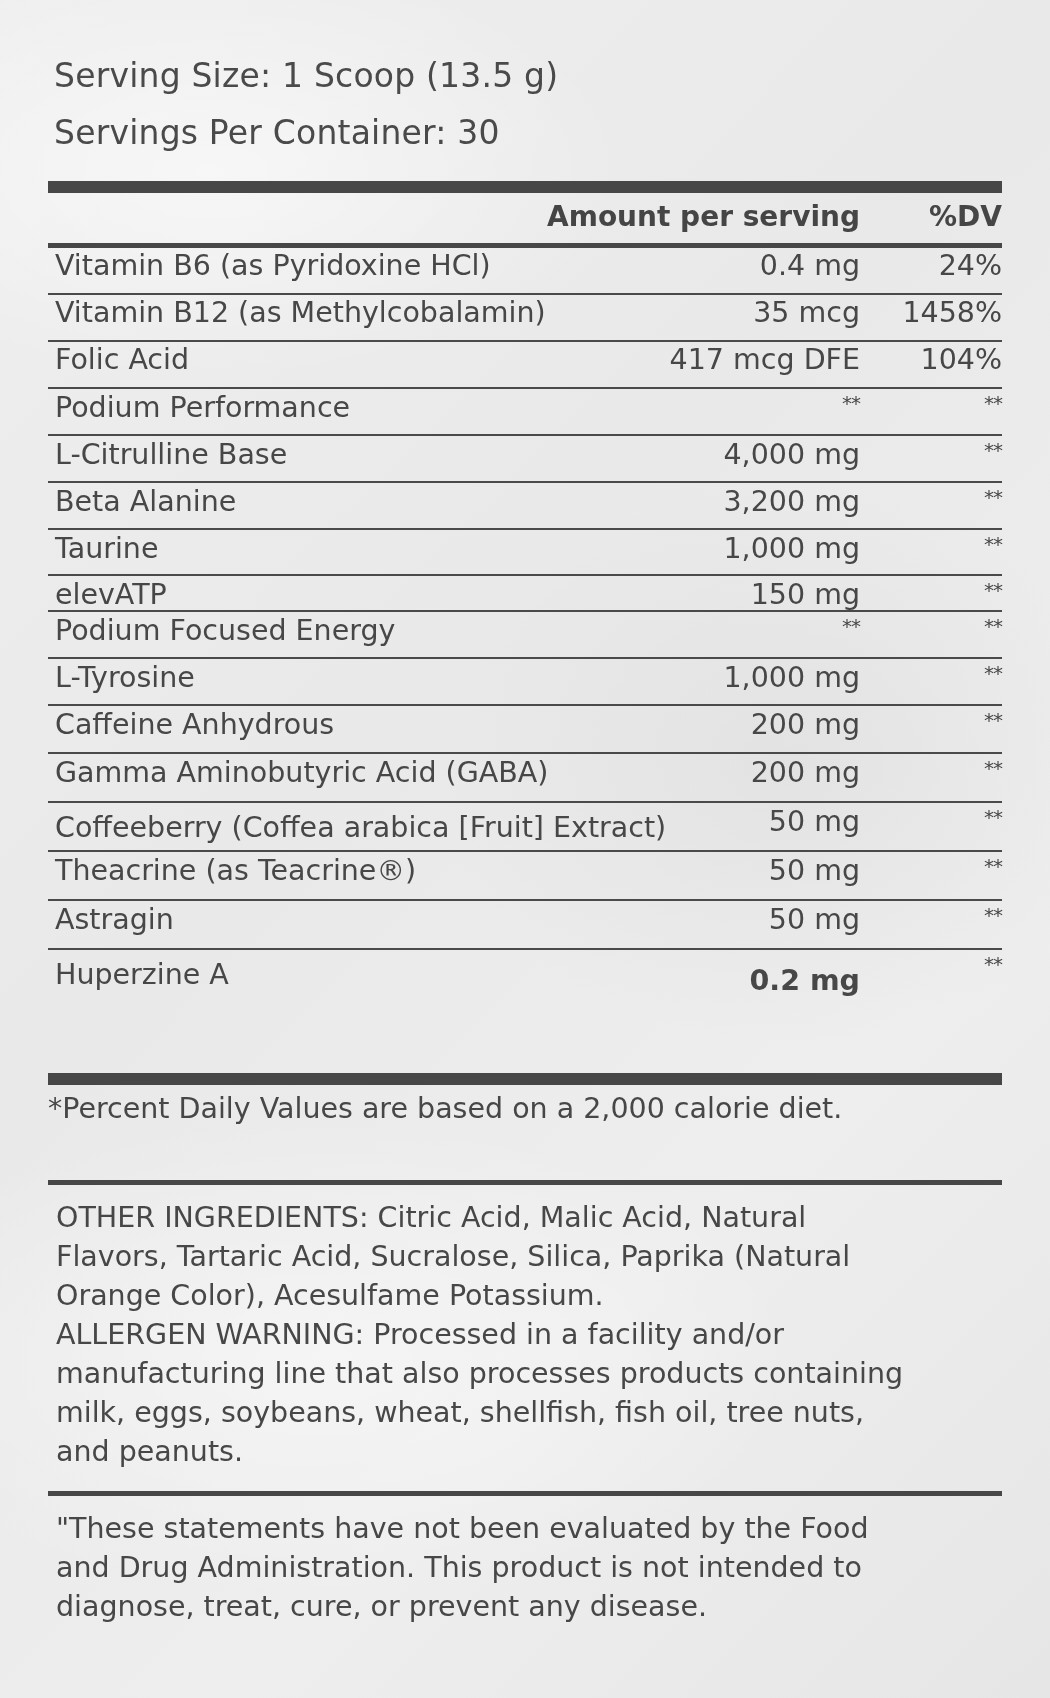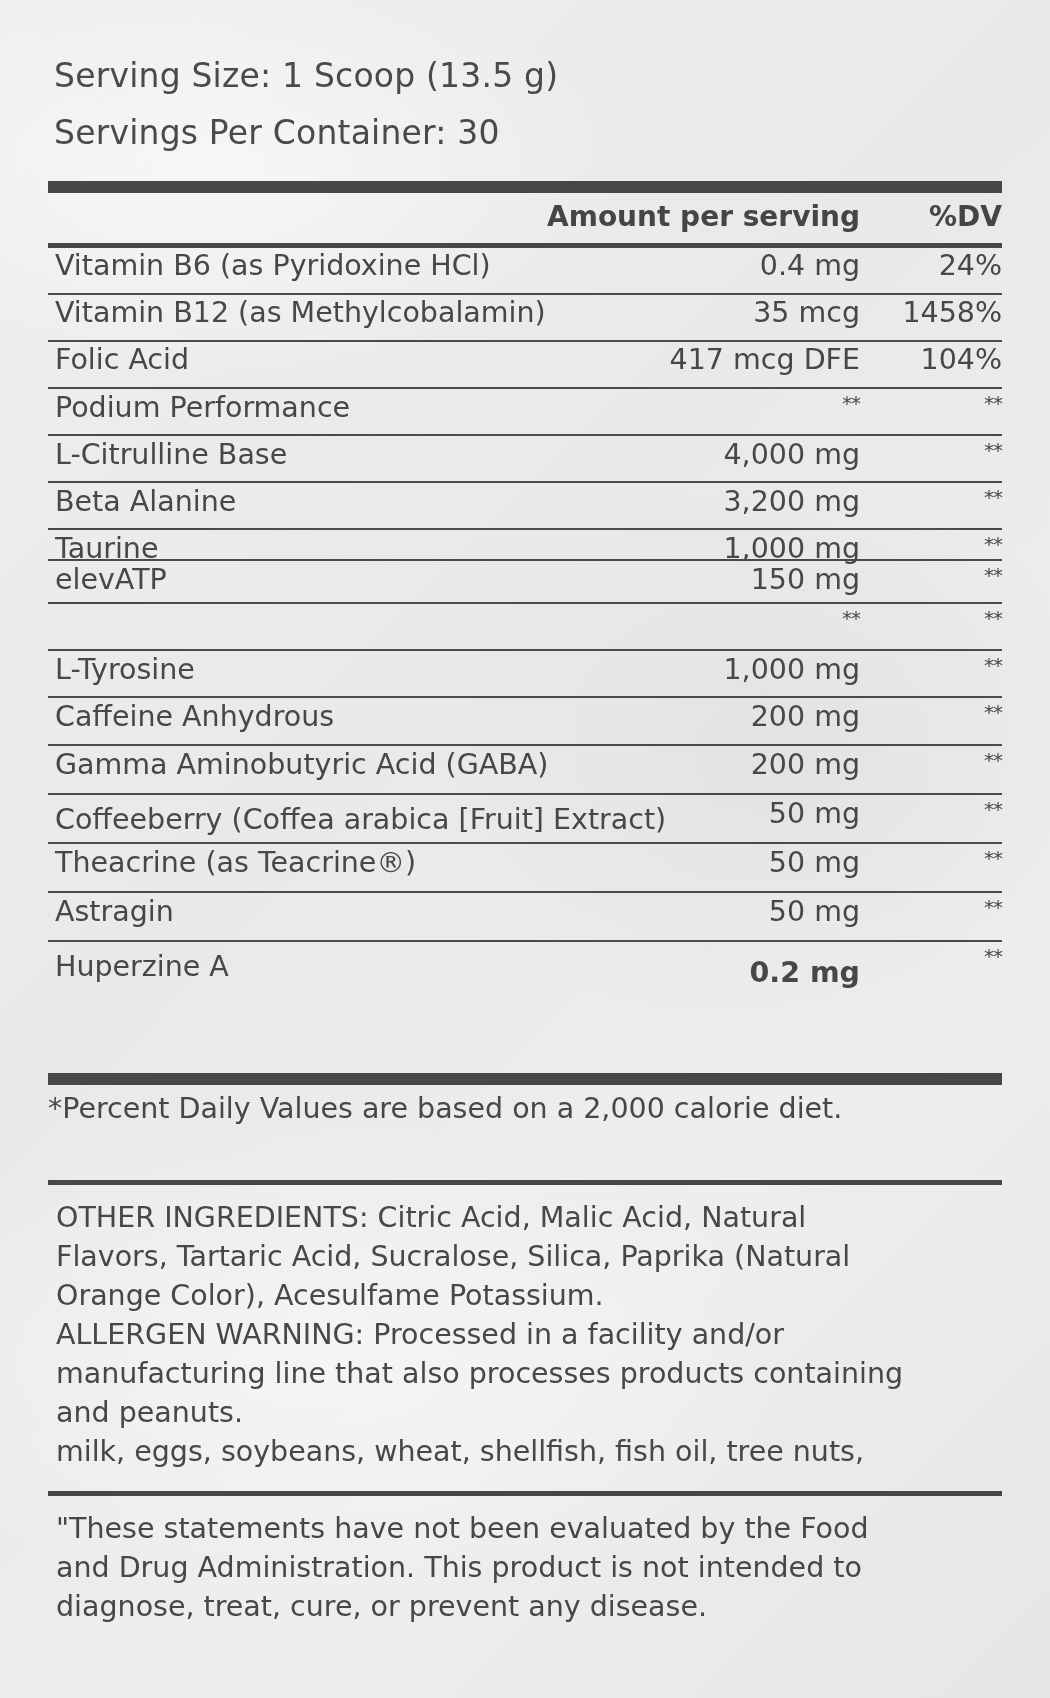--- a/index.html
+++ b/index.html
@@ -168,31 +168,32 @@
     <div class="row" style="height:47px;">
       <span class="name" style="top:2px;">L-Citrulline Base</span>
       <span class="amount" style="top:2px;">4,000 mg</span>
       <span class="dv stars" style="top:2px;">**</span>
     </div>
     <div class="row" style="height:47px;">
       <span class="name" style="top:2px;">Beta Alanine</span>
       <span class="amount" style="top:2px;">3,200 mg</span>
       <span class="dv stars" style="top:2px;">**</span>
     </div>
-    <div class="row" style="height:31px;">
+    <div class="row" style="height:46px;">
       <span class="name" style="top:2px;">Taurine</span>
       <span class="amount" style="top:2px;">1,000 mg</span>
       <span class="dv stars" style="top:2px;">**</span>
     </div>
-    <div class="row" style="height:43px;">
+    <div class="row" style="height:36px;">
       <span class="name" style="top:2px;">elevATP</span>
       <span class="amount" style="top:2px;">150 mg</span>
       <span class="dv stars" style="top:2px;">**</span>
     </div>
     <div class="row" style="height:47px;">
+      <span class="name" style="top:2px;">Podium Focused Energy</span>
       <span class="amount stars" style="top:2px;">**</span>
       <span class="dv stars" style="top:2px;">**</span>
     </div>
     <div class="row" style="height:47px;">
       <span class="name" style="top:2px;">L-Tyrosine</span>
       <span class="amount" style="top:2px;">1,000 mg</span>
       <span class="dv stars" style="top:2px;">**</span>
     </div>
     <div class="row" style="height:48px;">
       <span class="name" style="top:2px;">Caffeine Anhydrous</span>
@@ -233,22 +234,22 @@
   </div>
 
   <div class="bar-med" style="top:1180px;"></div>
 
   <div class="other">
     <p>OTHER INGREDIENTS: Citric Acid, Malic Acid, Natural</p>
     <p>Flavors, Tartaric Acid, Sucralose, Silica, Paprika (Natural</p>
     <p>Orange Color), Acesulfame Potassium.</p>
     <p>ALLERGEN WARNING: Processed in a facility and/or</p>
     <p>manufacturing line that also processes products containing</p>
+    <p>milk, eggs, soybeans, wheat, shellfish, fish oil, tree nuts,</p>
     <p>and peanuts.</p>
-    <p>milk, eggs, soybeans, wheat, shellfish, fish oil, tree nuts,</p>
   </div>
 
   <div class="bar-med" style="top:1491px;"></div>
 
   <div class="disclaimer">
     <p>"These statements have not been evaluated by the Food</p>
     <p>and Drug Administration. This product is not intended to</p>
     <p>diagnose, treat, cure, or prevent any disease.</p>
   </div>
 

